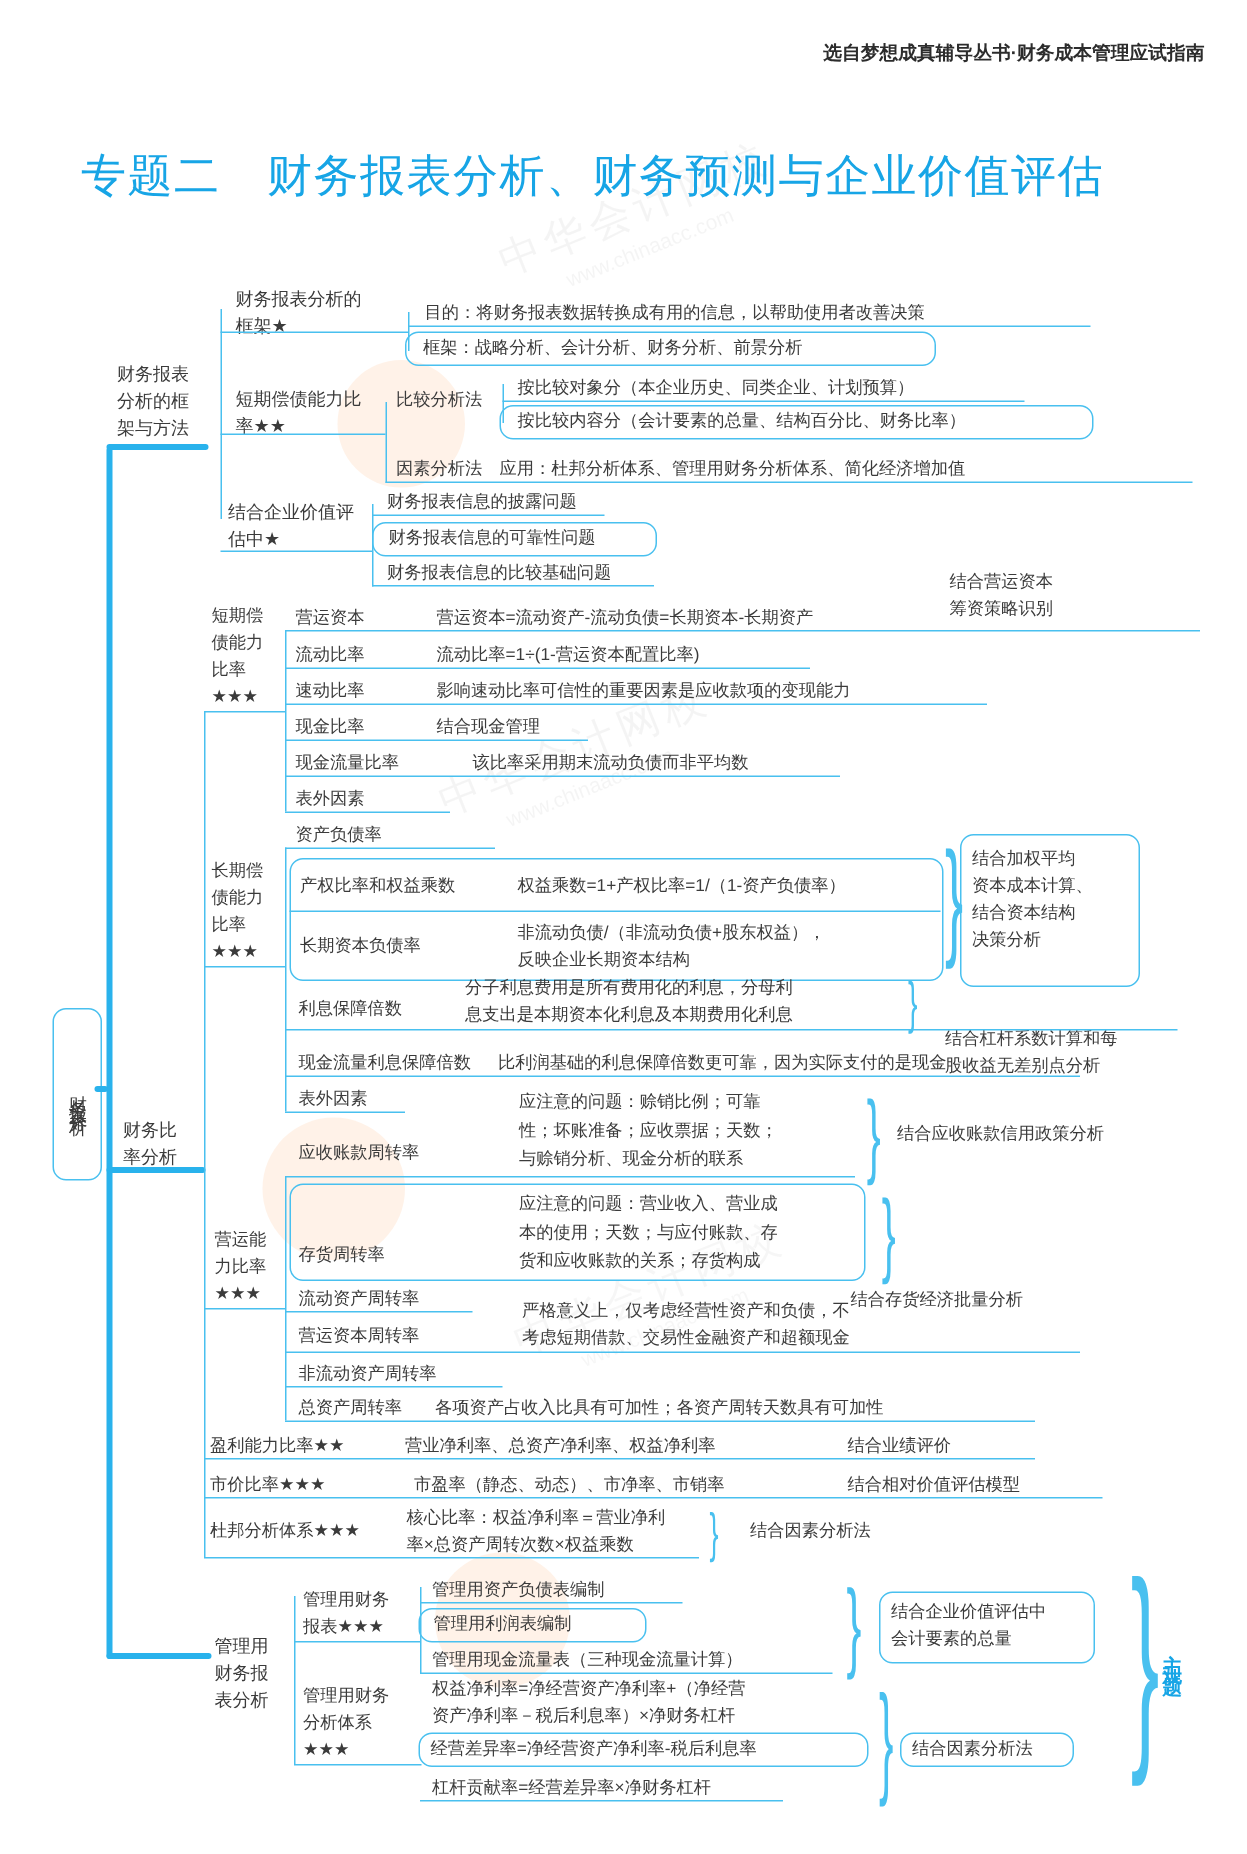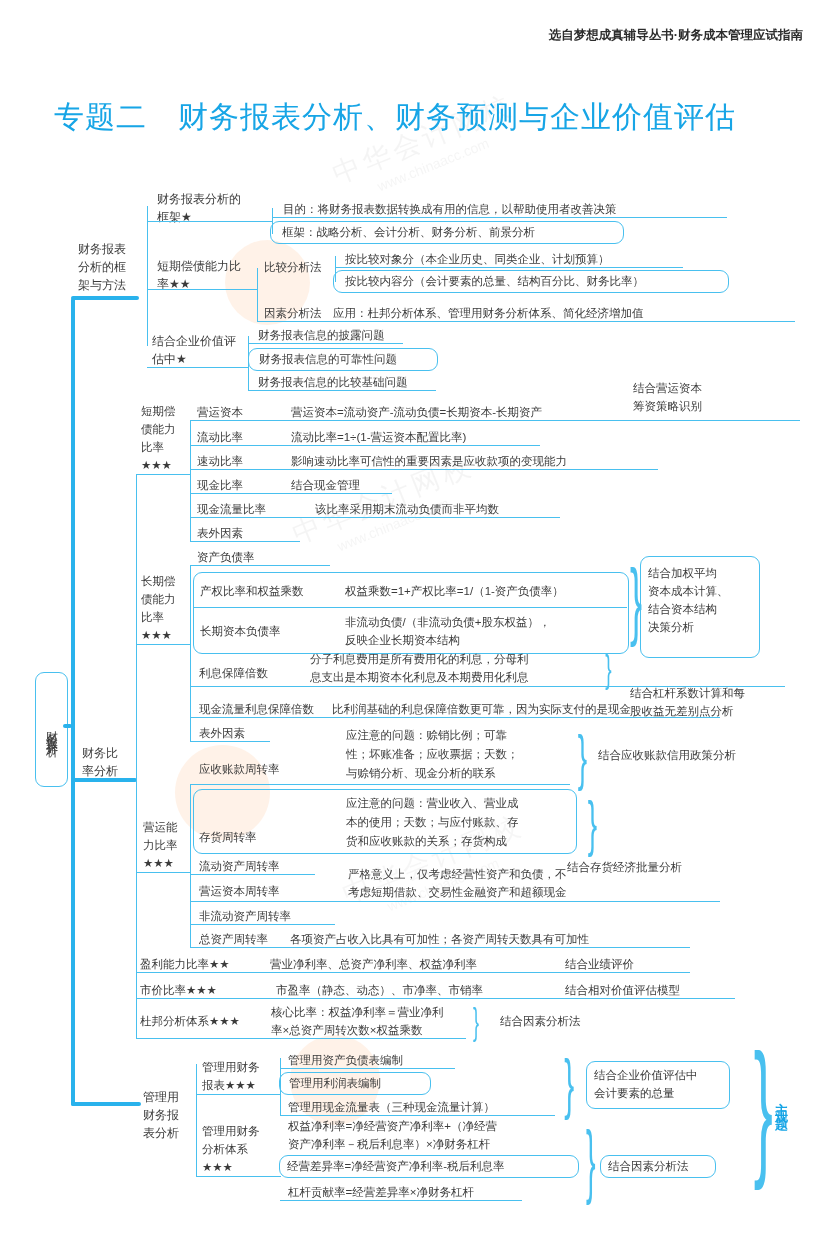--- a/index.html
+++ b/index.html
@@ -183,21 +183,21 @@
 <div class="hl" style="left:136px;top:872px;width:54px;"></div>
 <div class="vl" style="left:190px;top:784px;height:163px;"></div>
 
 <div class="t" style="left:199px;top:760px;">应收账款周转率</div>
 <div class="t lh19" style="left:346px;top:726px;">
   <span style="display:block">应注意的问题：赊销比例；可靠</span>
   <span style="display:block">性；坏账准备；应收票据；天数；</span>
   <span style="display:block">与赊销分析、现金分析的联系</span>
 </div>
 <div class="brace" style="left:570px;top:726px;font-size:62px;transform:scaleX(.45);">&nbsp;</div>
-<div class="t" style="left:598px;top:747px;font-family:Liberation Mono, monospace;">结合应收账款信用政策分析</div>
+<div class="t" style="left:598px;top:747px;">结合应收账款信用政策分析</div>
 <div class="hl" style="left:190px;top:784px;width:380px;"></div>
 
 <div class="box" style="left:193px;top:789px;width:382px;height:63px;"></div>
 <div class="t" style="left:199px;top:828px;">存货周转率</div>
 <div class="t lh19" style="left:346px;top:794px;">
   <span style="display:block">应注意的问题：营业收入、营业成</span>
   <span style="display:block">本的使用；天数；与应付账款、存</span>
   <span style="display:block">货和应收账款的关系；存货构成</span>
 </div>
 <div class="brace" style="left:580px;top:792px;font-size:62px;transform:scaleX(.45);">&nbsp;</div>

